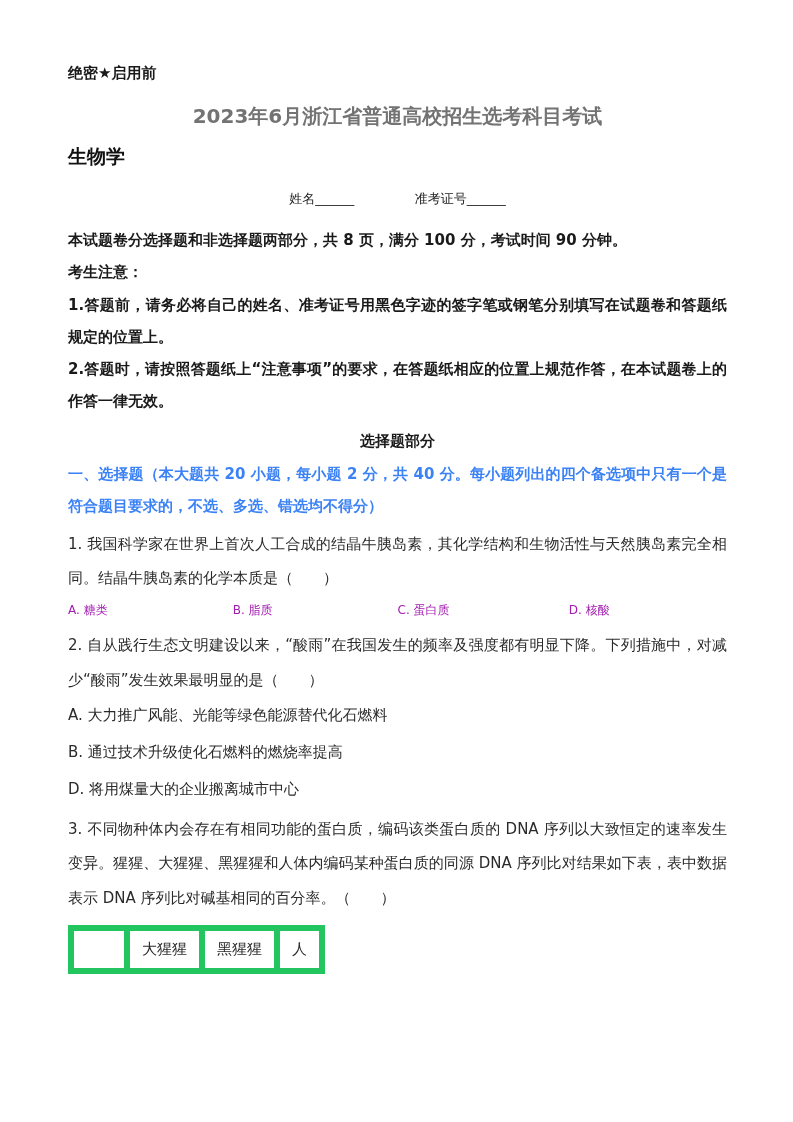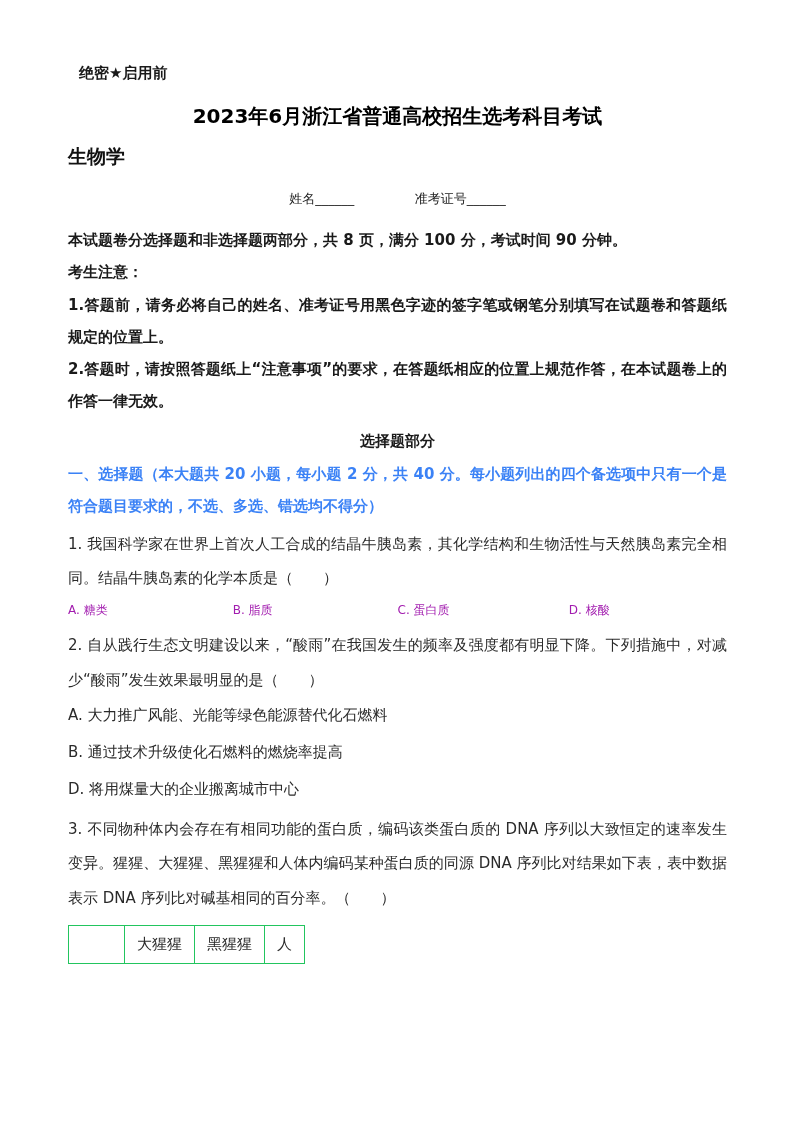--- a/index.html
+++ b/index.html
@@ -13,28 +13,27 @@
     width: 793px;
     min-height: 1122px;
     margin: 0 auto;
     background: #ffffff;
     padding: 64px 66px 120px 68px;
   }
   .secrecy {
     font-size: 15px;
     font-weight: bold;
     color: #1a1a1a;
-    margin-left: 11px;
   }
   .exam-title {
     margin: 20px 0 6px 0;
     text-align: center;
     font-size: 20px;
     font-weight: bold;
-    color: #000000;
+    color: #737373;
   }
   .exam-subject {
     margin: 14px 0 20px 0;
     text-align: left;
     font-size: 19px;
     font-weight: bold;
     color: #111111;
   }
   .name-row {
     text-align: center;
@@ -86,21 +85,21 @@
   .options-list .option-line {
     font-size: 15px;
     color: #2a2a2a;
     line-height: 2.45;
   }
   table.data-table {
     border-collapse: collapse;
     margin-top: 10px;
   }
   table.data-table td {
-    border: 1px solid #22c55e;
+    border: 6px solid #22c55e;
     font-size: 15px;
     color: #2a2a2a;
     padding: 9px 12px;
     height: 22px;
     text-align: left;
     vertical-align: middle;
   }
   td.cell-empty { width: 56px; }
 </style>
 </head>

